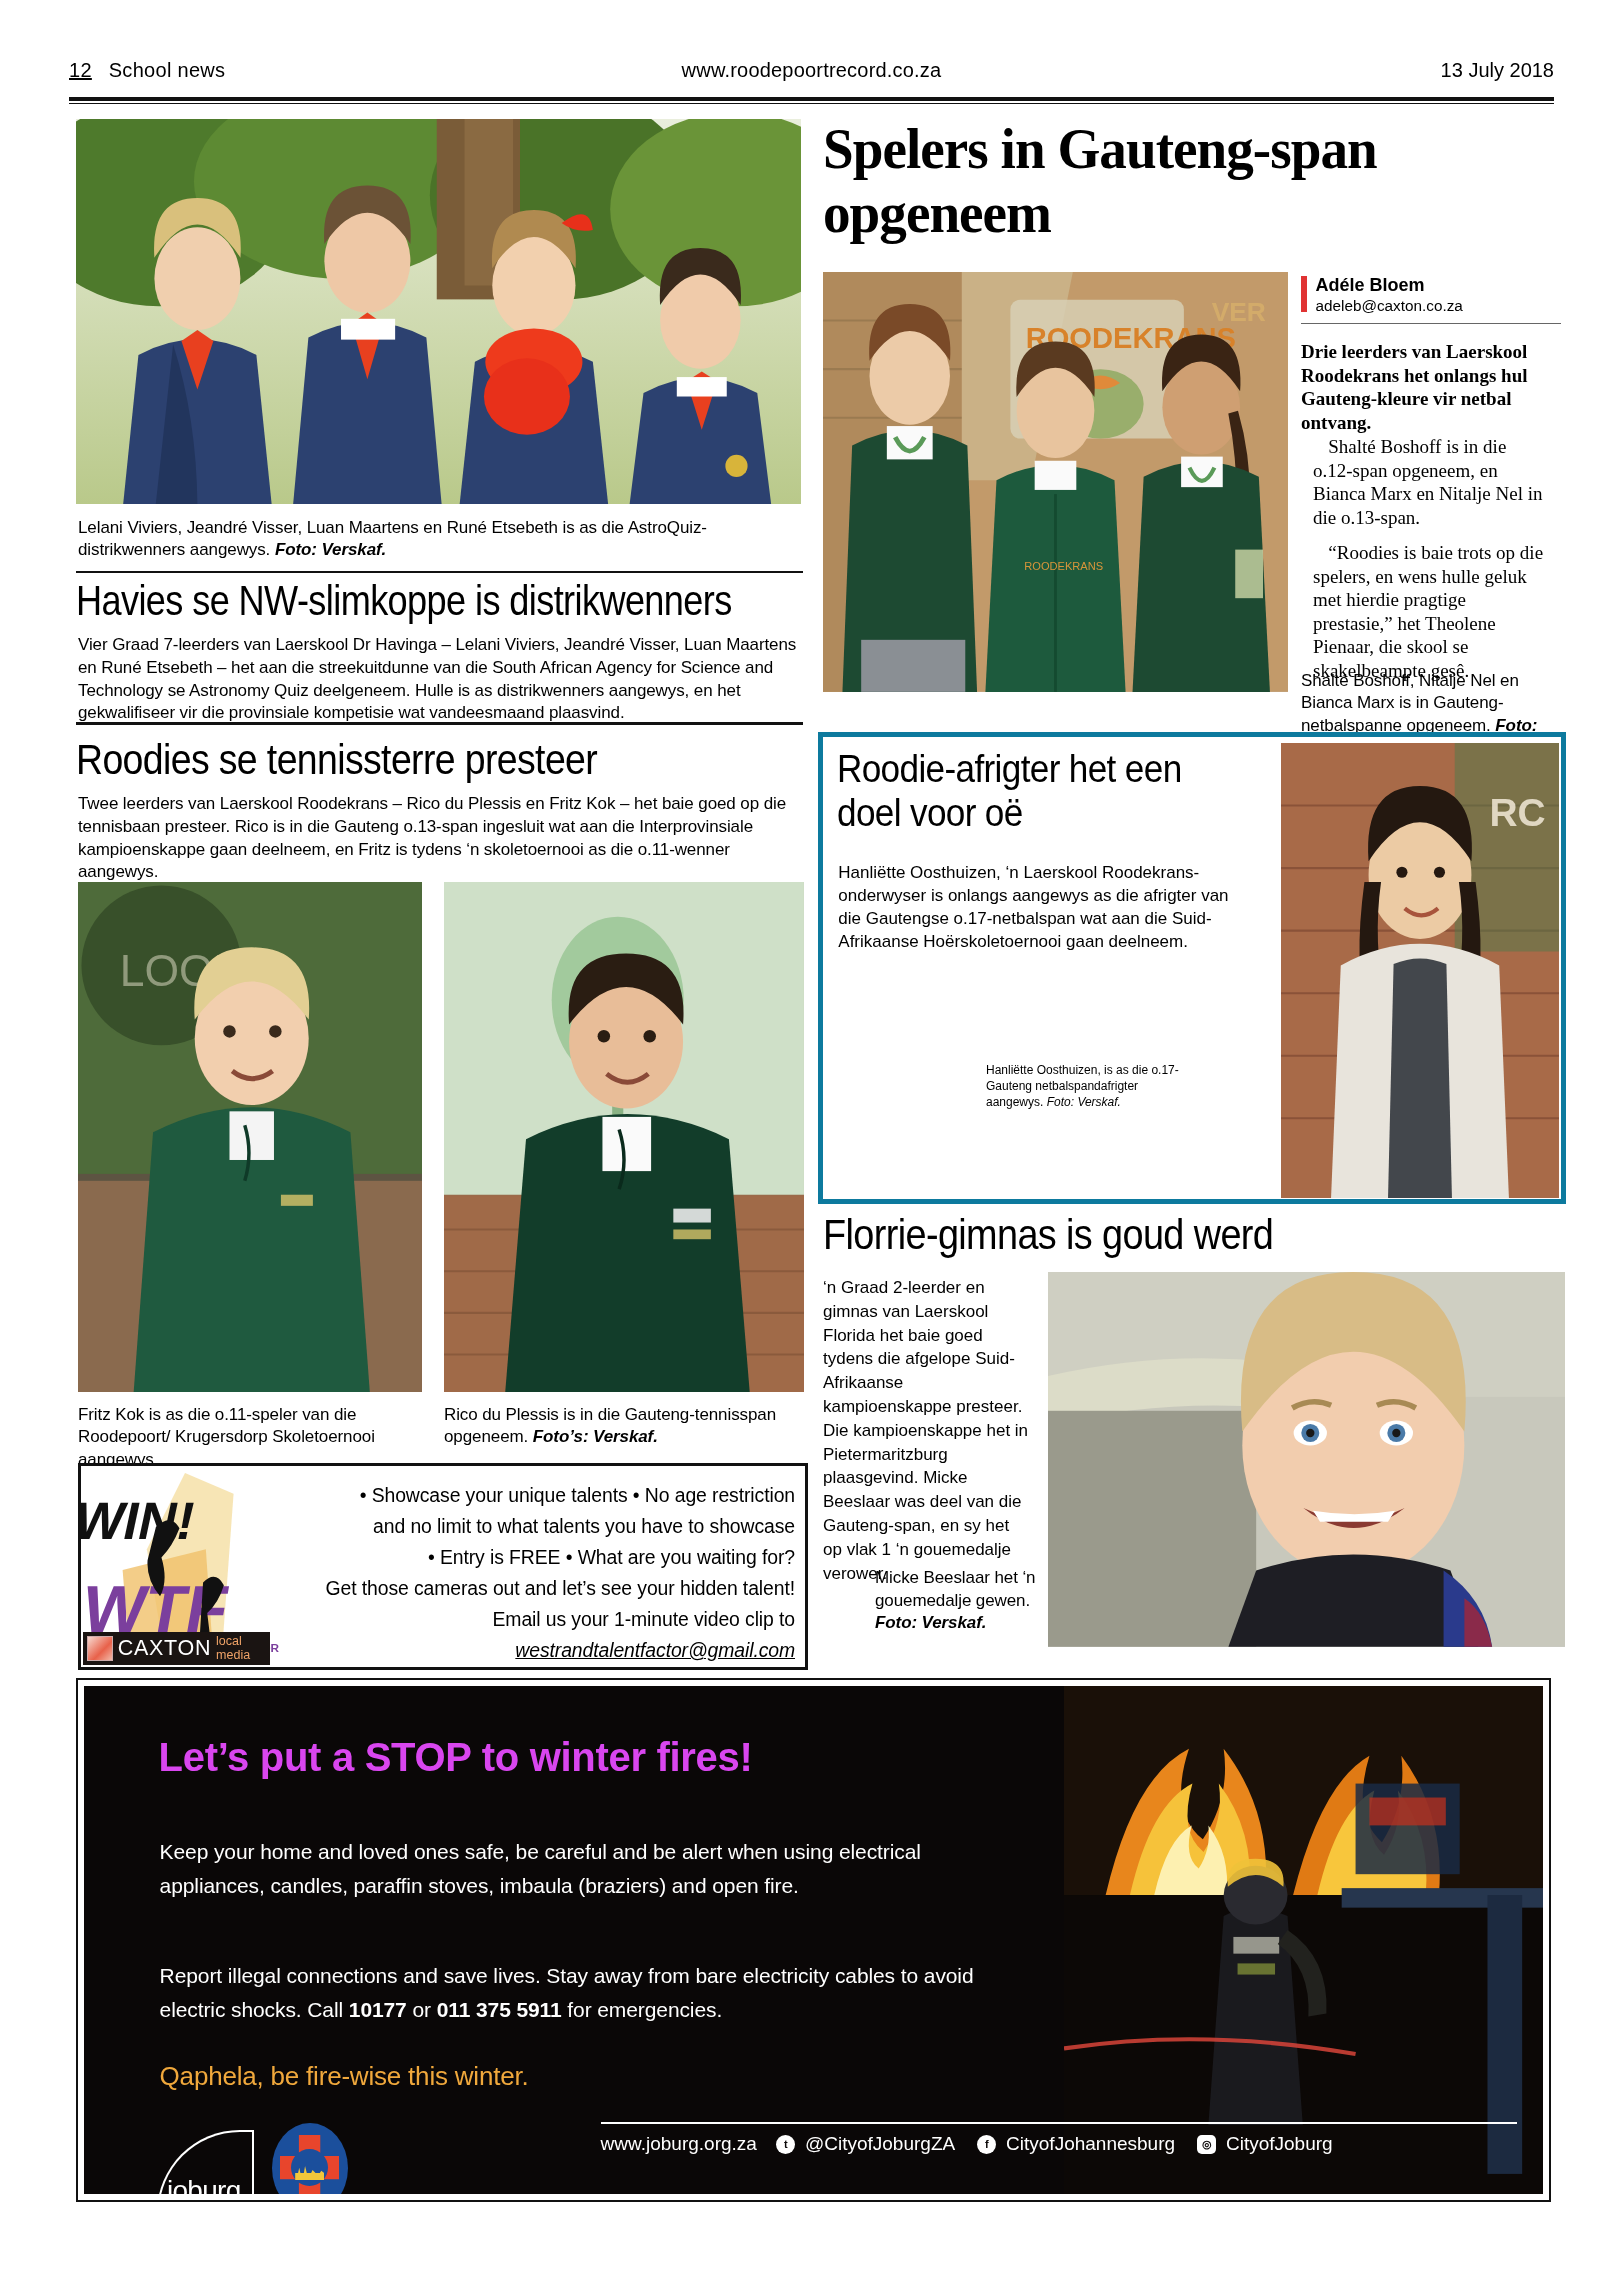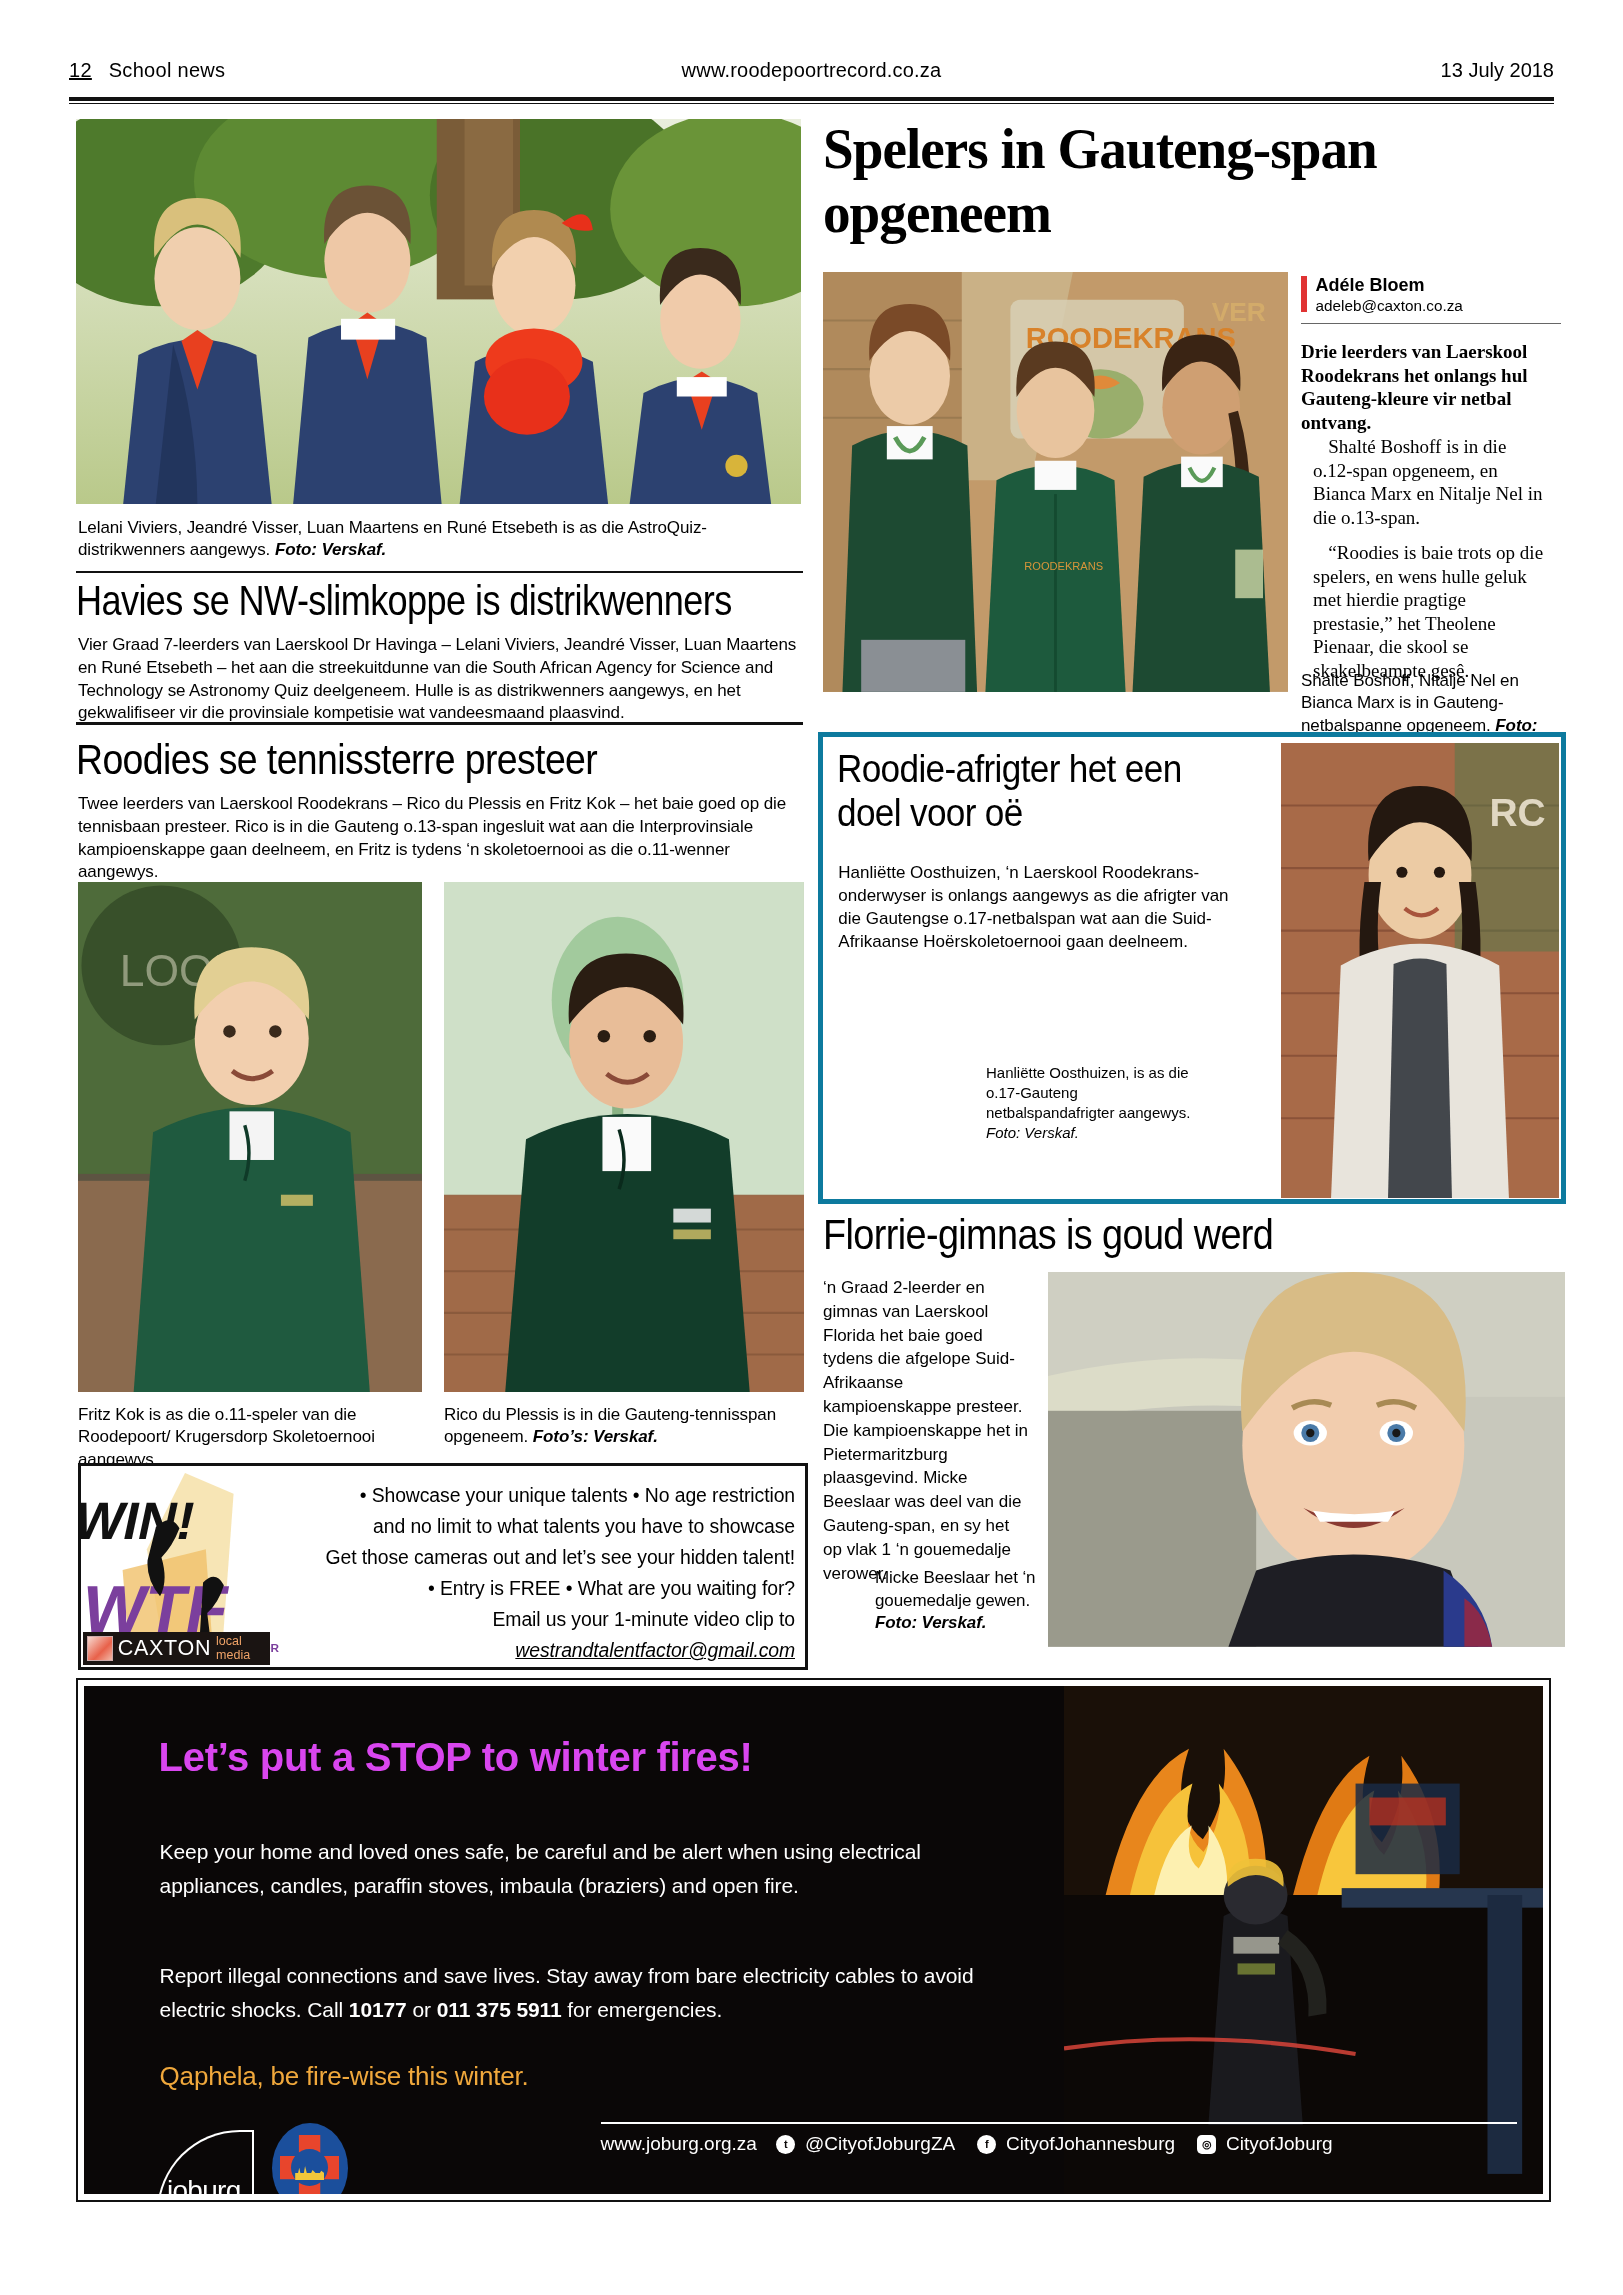--- a/index.html
+++ b/index.html
@@ -79,21 +79,21 @@
   #R-body{position:absolute;left:1301px;top:423px;width:260px;
           font-family:"Liberation Serif",serif;font-size:19px;line-height:1.24;}
   #R-body p{margin:12px;text-indent:15.3px;}
 
   
   #teal{position:absolute;left:818px;top:732px;width:748px;height:472px;
         border:5.6px solid #0d7a9e;background:#fff;box-sizing:border-box;}
   #teal-head{position:absolute;left:14px;top:9.7px;width:430px;font-size:39px;line-height:1.13;
              transform:scaleX(.9);transform-origin:left top;}
   #teal-body{position:absolute;left:15.3px;top:124px;width:416px;font-size:17px;line-height:1.36;}
-  #teal-cap{position:absolute;left:163px;top:326px;width:208px;font-size:15px;line-height:1.33;}
+  #teal-cap{position:absolute;left:163px;top:326px;width:208px;font-size:12px;line-height:1.33;}
   #teal-photo{left:458px;top:5.6px;width:278px;height:455px;position:absolute;}
 
   
   #F-head{position:absolute;left:823px;top:1213px;width:777px;font-size:43px;line-height:1.0;
           transform:scaleX(.88);transform-origin:left top;white-space:nowrap;}
   #F-body{position:absolute;left:823px;top:1276px;width:208px;font-size:17px;line-height:1.40;}
   #F-photo{left:1048px;top:1272px;width:517px;height:375px;}
   #F-cap{position:absolute;left:875px;top:1567px;width:167px;font-size:17px;line-height:1.33;}
 
   
@@ -275,22 +275,22 @@
     </g>
     <path d="M108 88 q22 -20 34 2 q-10 26 -26 42 q10 34 -2 56 q-20 -24 -18 -52z" fill="#111"></path>
     <path d="M176 168 q18 -18 30 4 q-8 26 -24 40 l6 50 l-18 4 z" fill="#111"></path>
     <text x="42" y="268" font-family="Liberation Sans" font-weight="bold" font-size="17" fill="#7b3f9d">
       <tspan fill="#e8562c">W</tspan>ESTRAND <tspan>TALENT</tspan> <tspan fill="#e8562c">F</tspan>ACTOR
     </text>
   </svg>
   <div class="wtf-lines">
     <div>• Showcase your unique talents • No age restriction</div>
     <div>and no limit to what talents you have to showcase</div>
+    <div>• Entry is FREE  •  What are you waiting for?</div>
     <div>Get those cameras out and let’s see your hidden talent!</div>
-    <div>• Entry is FREE  •  What are you waiting for?</div>
     <div>Email us your 1-minute video clip to</div>
     <div class="mail">westrandtalentfactor@gmail.com</div>
   </div>
   <div class="caxton">
     <span class="cx-sq"></span>
     <span class="cx-t">CAXTON</span>
     <span class="cx-s">local media</span>
   </div>
 </div>
 

